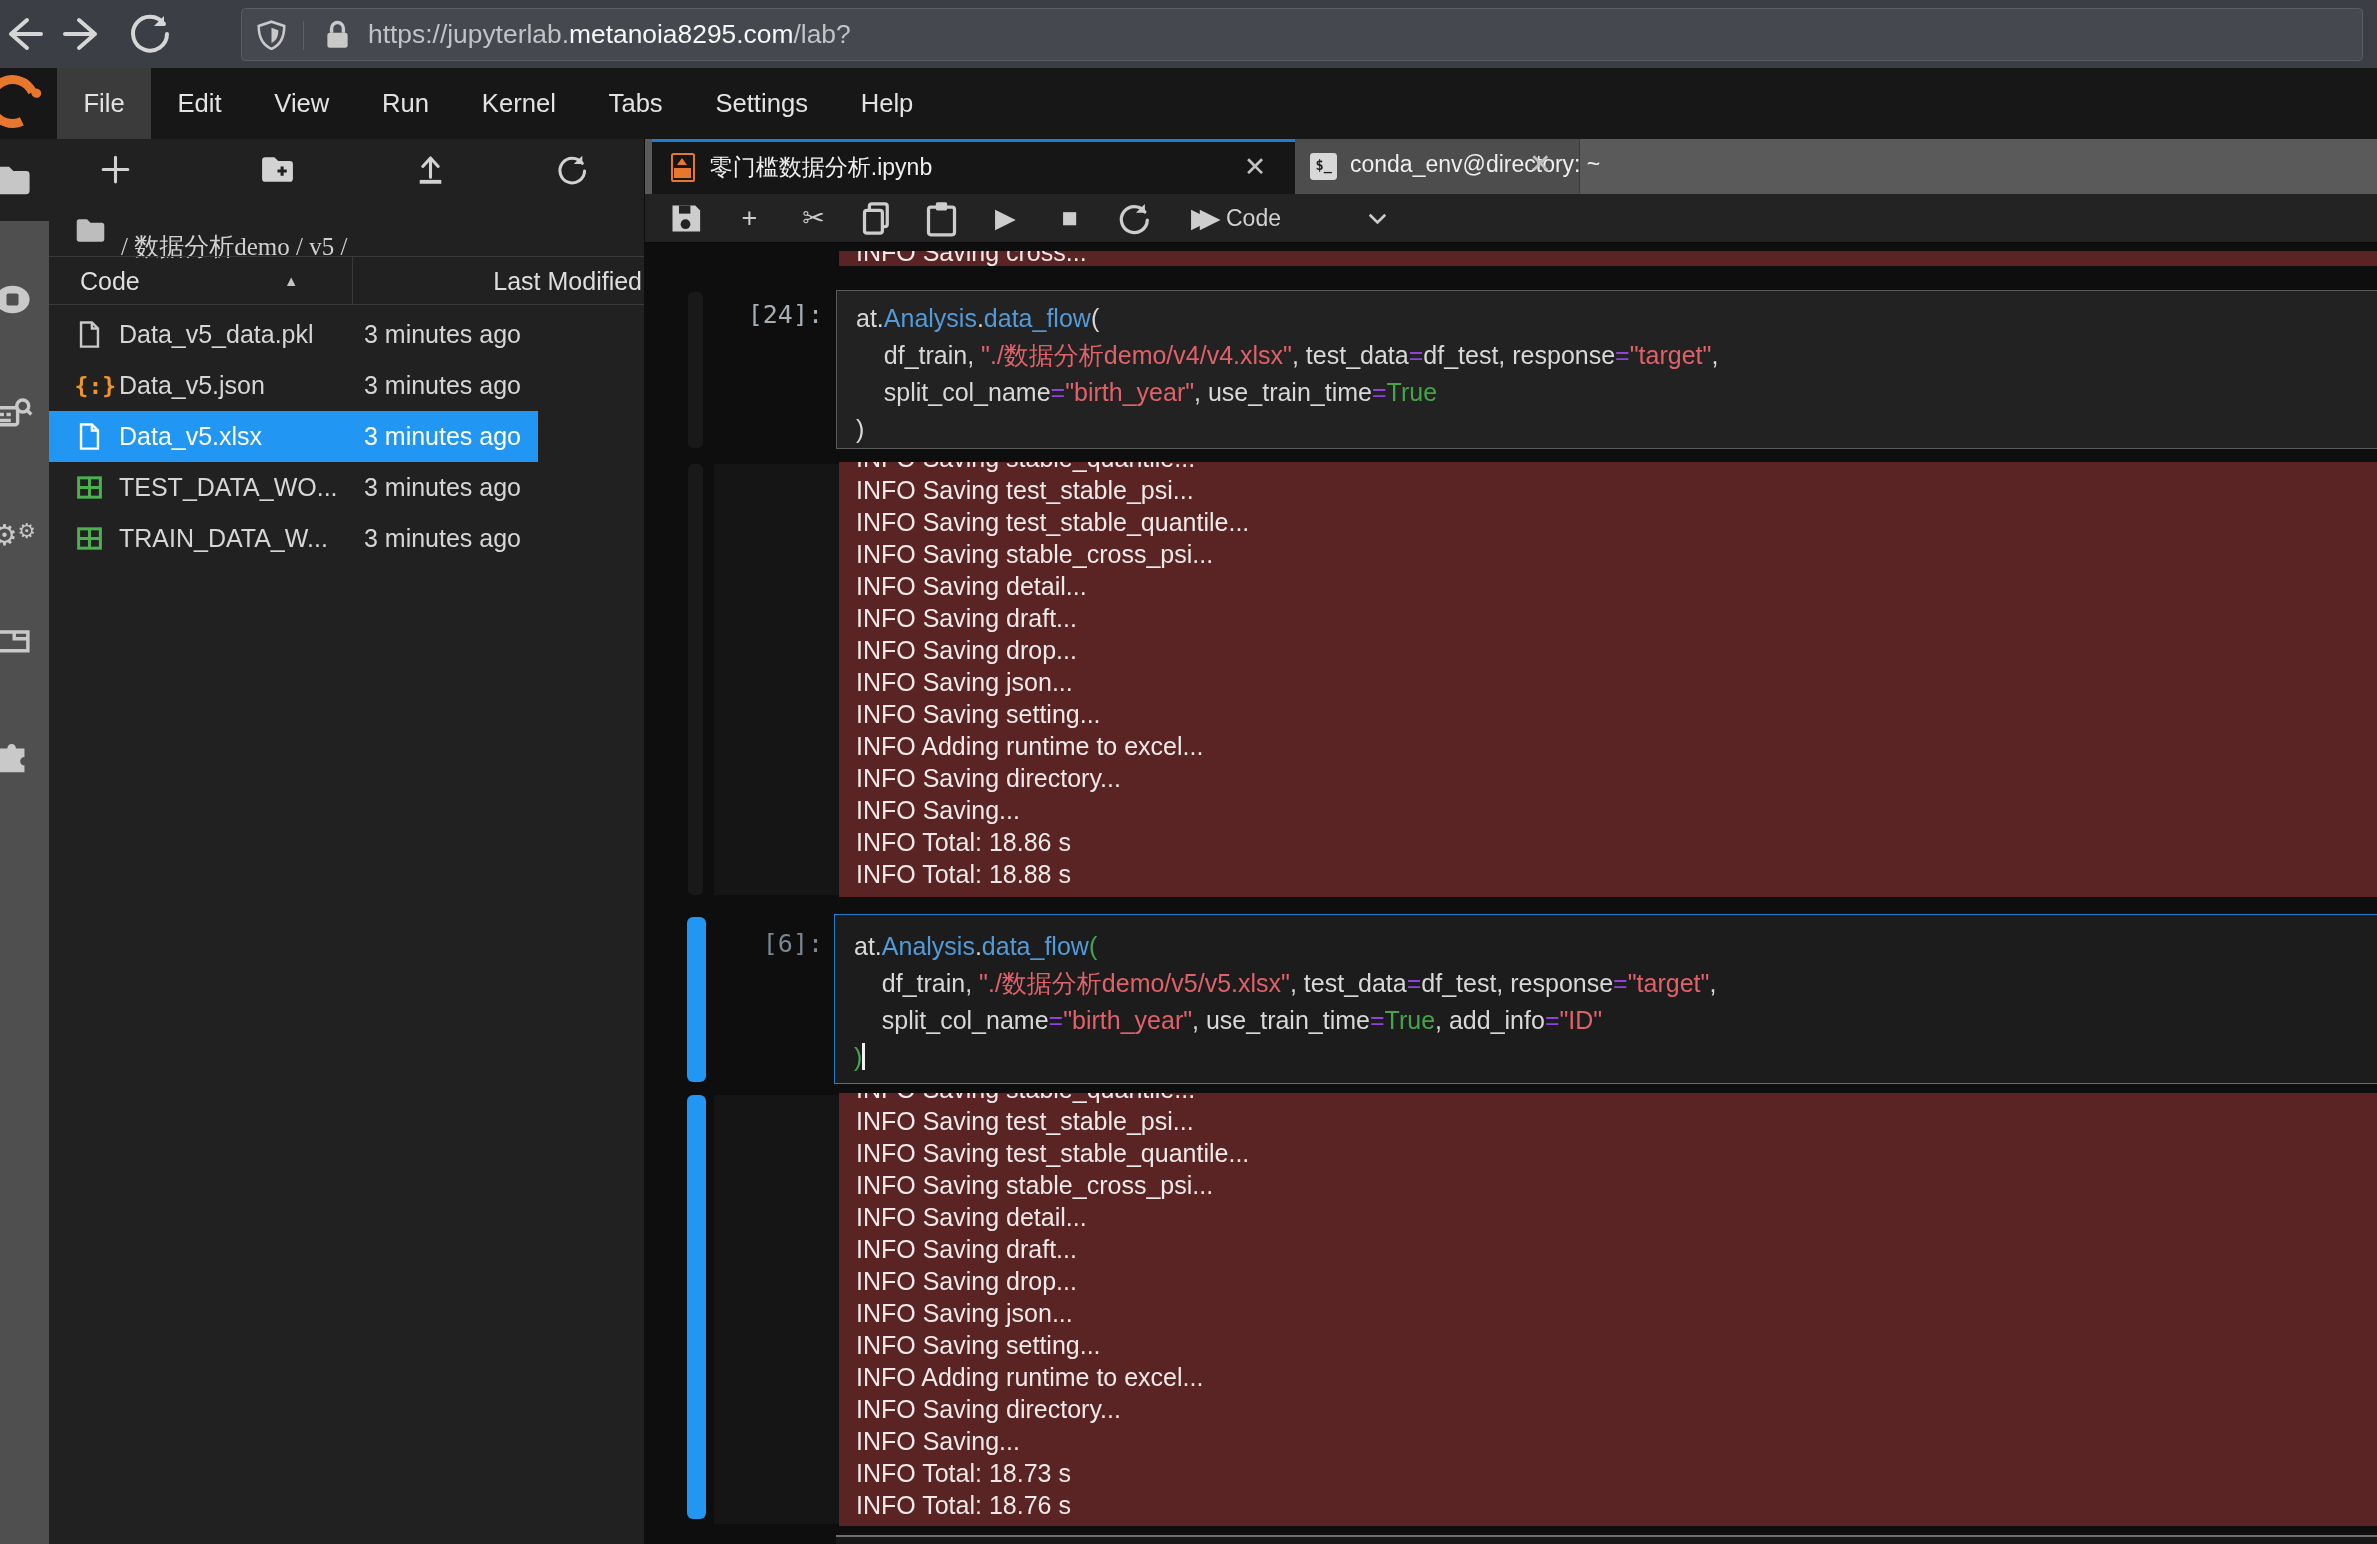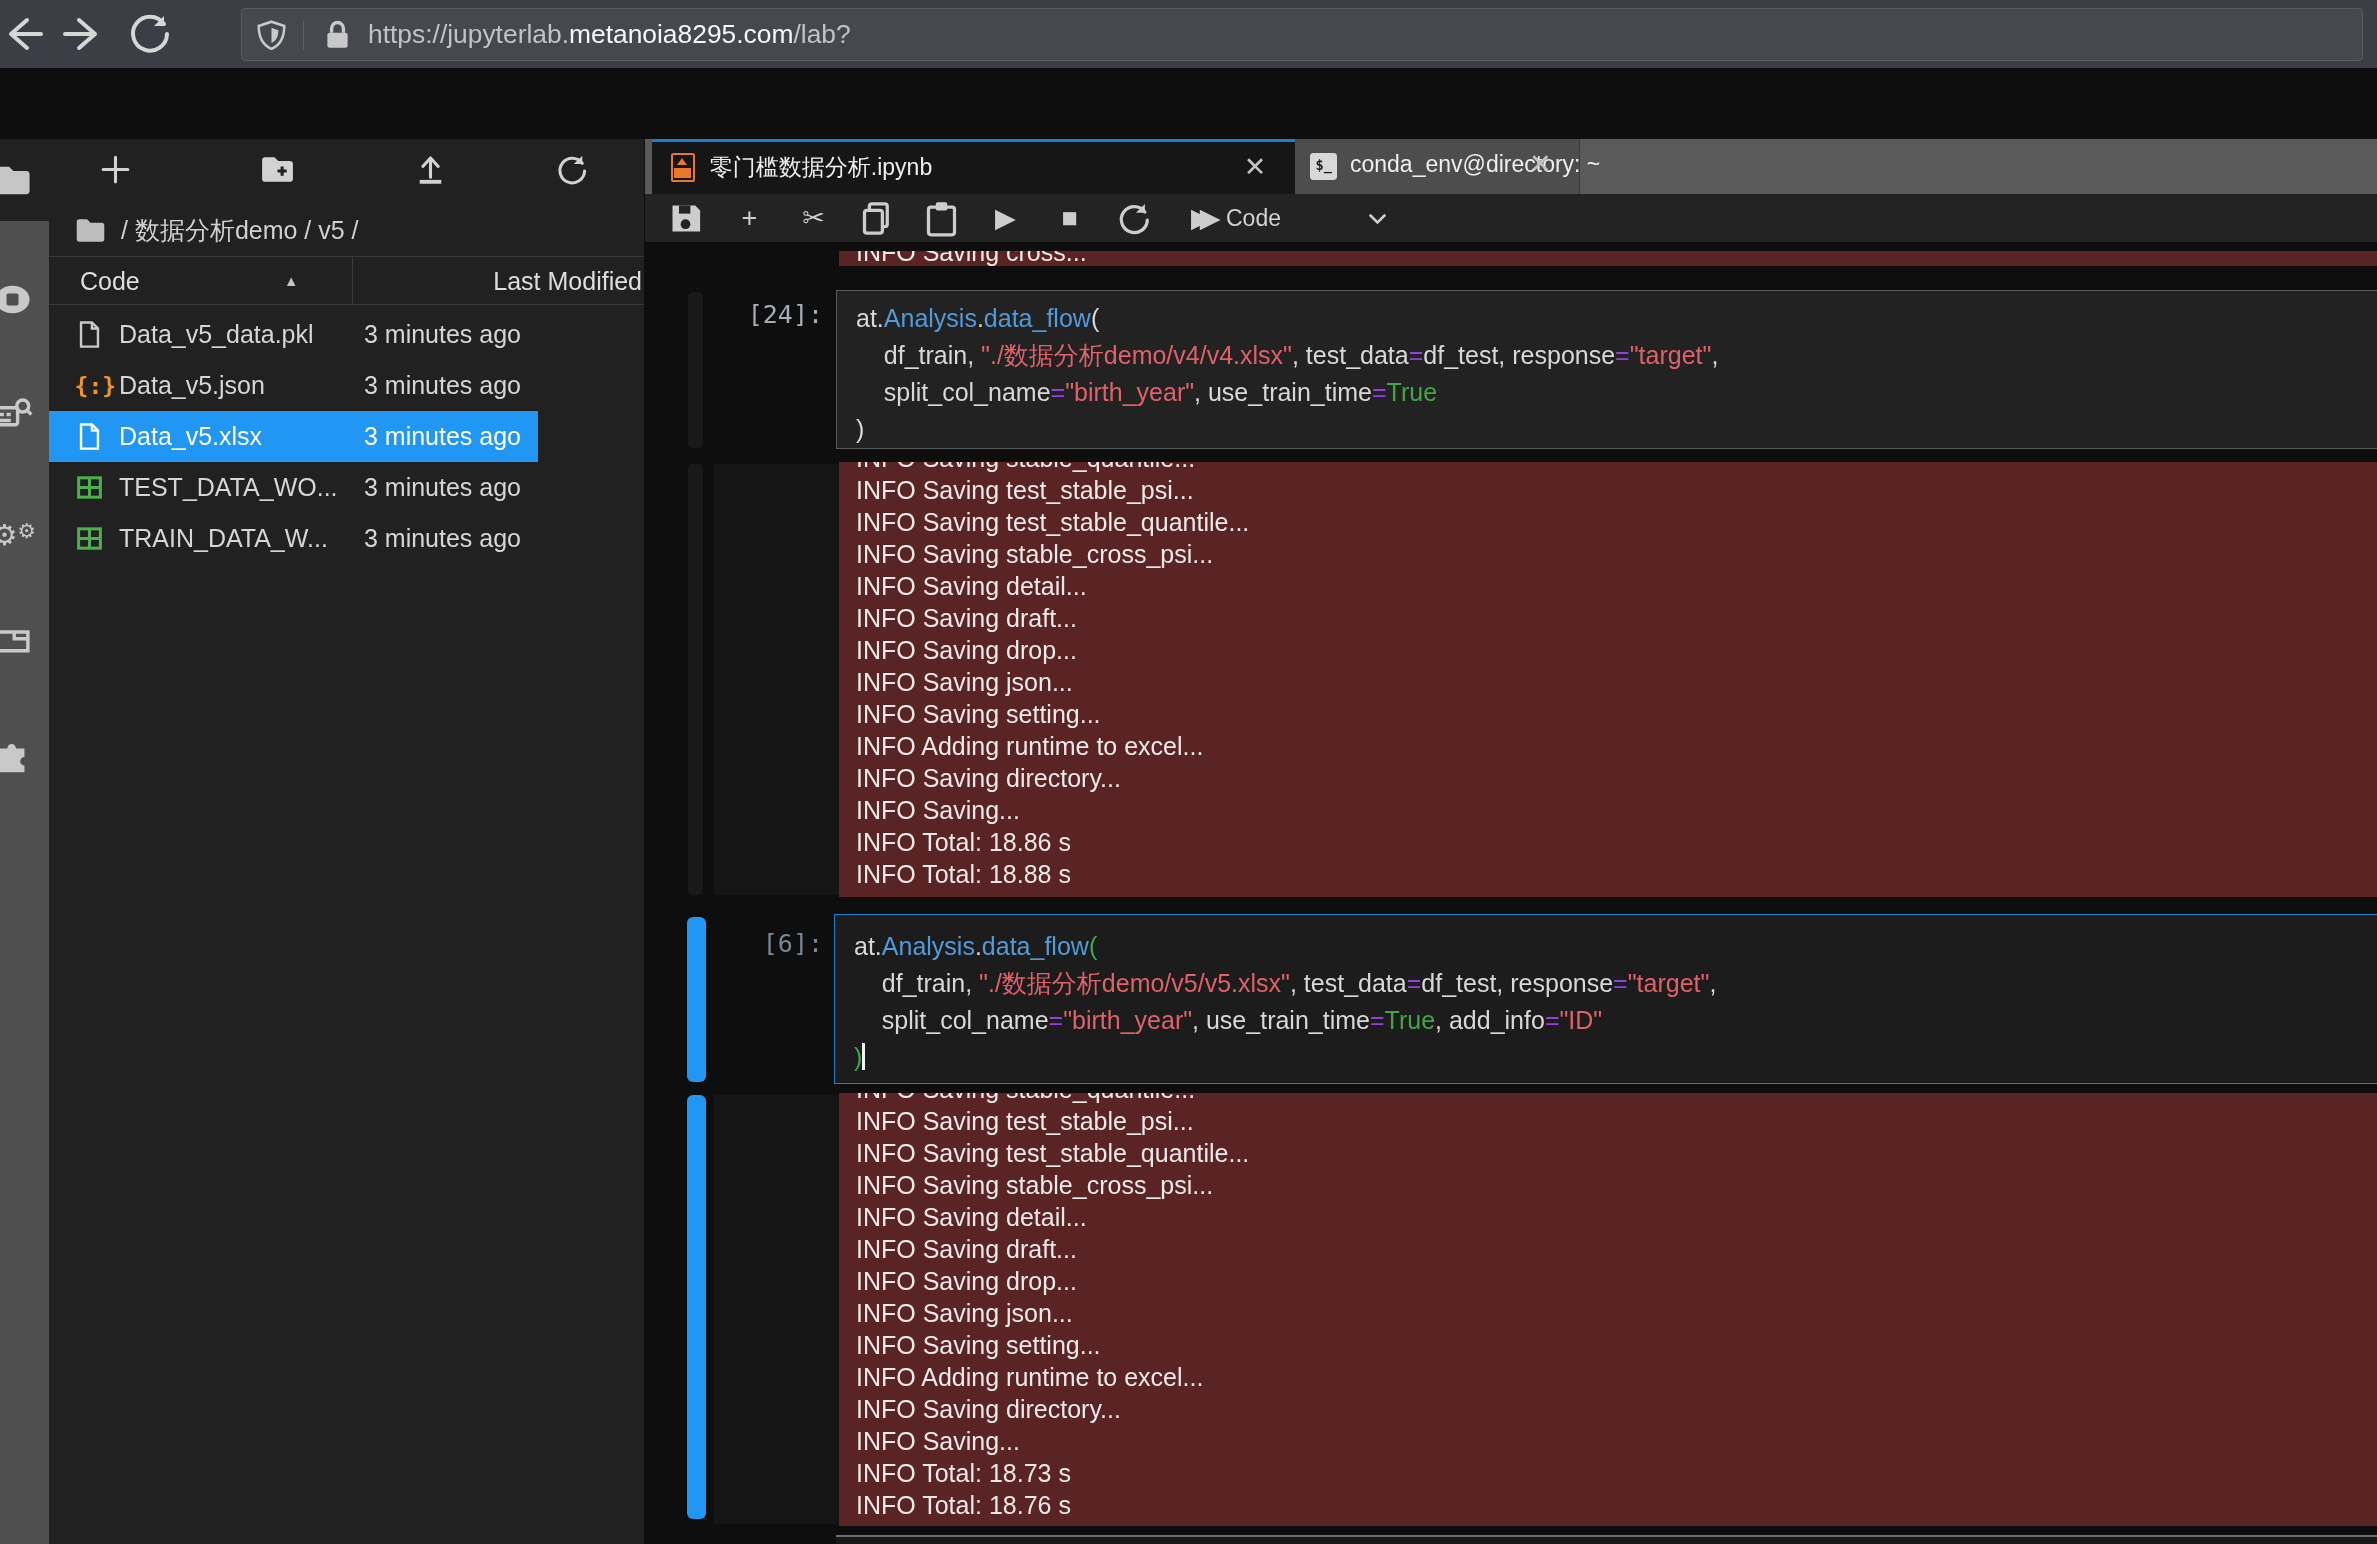--- a/index.html
+++ b/index.html
@@ -35,21 +35,21 @@
   .side-icon { position:absolute; left:-8.5px; top:20.5px; width:41px; height:41px; color:#d4d4d4; opacity:.92; }
   .side-icon svg { width:100%; height:100%; }
 
   
   #filebrowser { position:absolute; left:49px; top:139px; width:595px; height:1406px; background:#212121; }
   #fb-actions { position:absolute; left:0; top:0; width:595px; height:61px; }
   .fb-action { position:absolute; top:12px; width:37px; height:37px; color:#d2d2d2; }
   .fb-action svg { width:100%; height:100%; }
   #breadcrumb { position:absolute; left:0; top:73px; width:595px; height:37px; color:#d0d0d0; font-size:25px; }
   #breadcrumb .crumb-folder { position:absolute; left:25.6px; top:3.4px; width:31px; height:31px; color:#bdbdbd; }
-  #breadcrumb .crumb-text { position:absolute; left:72px; top:0; line-height:37px; white-space:nowrap; }
+  #breadcrumb .crumb-text { position:absolute; left:72px; top:16px; line-height:37px; white-space:nowrap;font-family:Liberation Serif, serif; }
   #fb-header { position:absolute; left:0; top:117px; width:595px; height:49px;
     border-top:0.9px solid #3a3a3a; border-bottom:0.9px solid #3a3a3a; color:#dedede; font-size:25px; }
   #fb-header .hname { position:absolute; left:31px; line-height:48px; }
   #fb-header .sort-caret { position:absolute; left:235px; top:0; line-height:48px; font-size:14.5px; color:#c4c4c4; }
   #fb-header .hdivider { position:absolute; left:303px; top:0; width:0.9px; height:48px; background:#3a3a3a; }
   #fb-header .hmod { position:absolute; right:2px; line-height:48px; }
   #file-rows { position:absolute; left:0; top:170px; width:595px; }
   .frow { position:relative; width:489px; height:51px; color:#d6d6d6; font-size:25px; }
   .frow.selected { background:#2196f3; color:#ffffff; }
   .frow .ficon { position:absolute; left:25.6px; top:11px; width:29px; height:29px; }
@@ -151,20 +151,35 @@
       <div id="lock">
         <svg viewBox="0 0 32 36">
             <rect x="4" y="15" width="24" height="18" rx="3" fill="#c9c9c9"></rect>
             <path d="M9 15 V10 a7 7 0 0 1 14 0 V15" fill="none" stroke="#c9c9c9" stroke-width="4"></path>
           </svg>
       </div>
       <div id="url-text"><span>https://jupyterlab.</span><span class="domain">metanoia8295.com</span><span>/lab?</span></div>
     </div>
   </div>
 
+  <div id="menubar">
+    <div id="logo">
+        <div class="dot"></div>
+      </div>
+    <div id="menu-items">
+        <div class="menu-item active">File</div>
+        <div class="menu-item">Edit</div>
+        <div class="menu-item">View</div>
+        <div class="menu-item">Run</div>
+        <div class="menu-item">Kernel</div>
+        <div class="menu-item">Tabs</div>
+        <div class="menu-item">Settings</div>
+        <div class="menu-item">Help</div>
+      </div>
+  </div>
 
   <div id="sidebar">
       <div class="side-item active" style="top: 0px;">
         <div class="side-icon"><svg viewBox="0 0 48 48">
             <path d="M4 12 a4 4 0 0 1 4-4 h12 l5 5 h15 a4 4 0 0 1 4 4 v19 a4 4 0 0 1 -4 4 H8 a4 4 0 0 1 -4-4 Z" fill="currentColor"></path>
           </svg></div>
       </div>
       <div class="side-item" style="top: 119px;">
         <div class="side-icon"><svg viewBox="0 0 48 48">
             <ellipse cx="24" cy="24" rx="20" ry="16" fill="currentColor"></ellipse>

